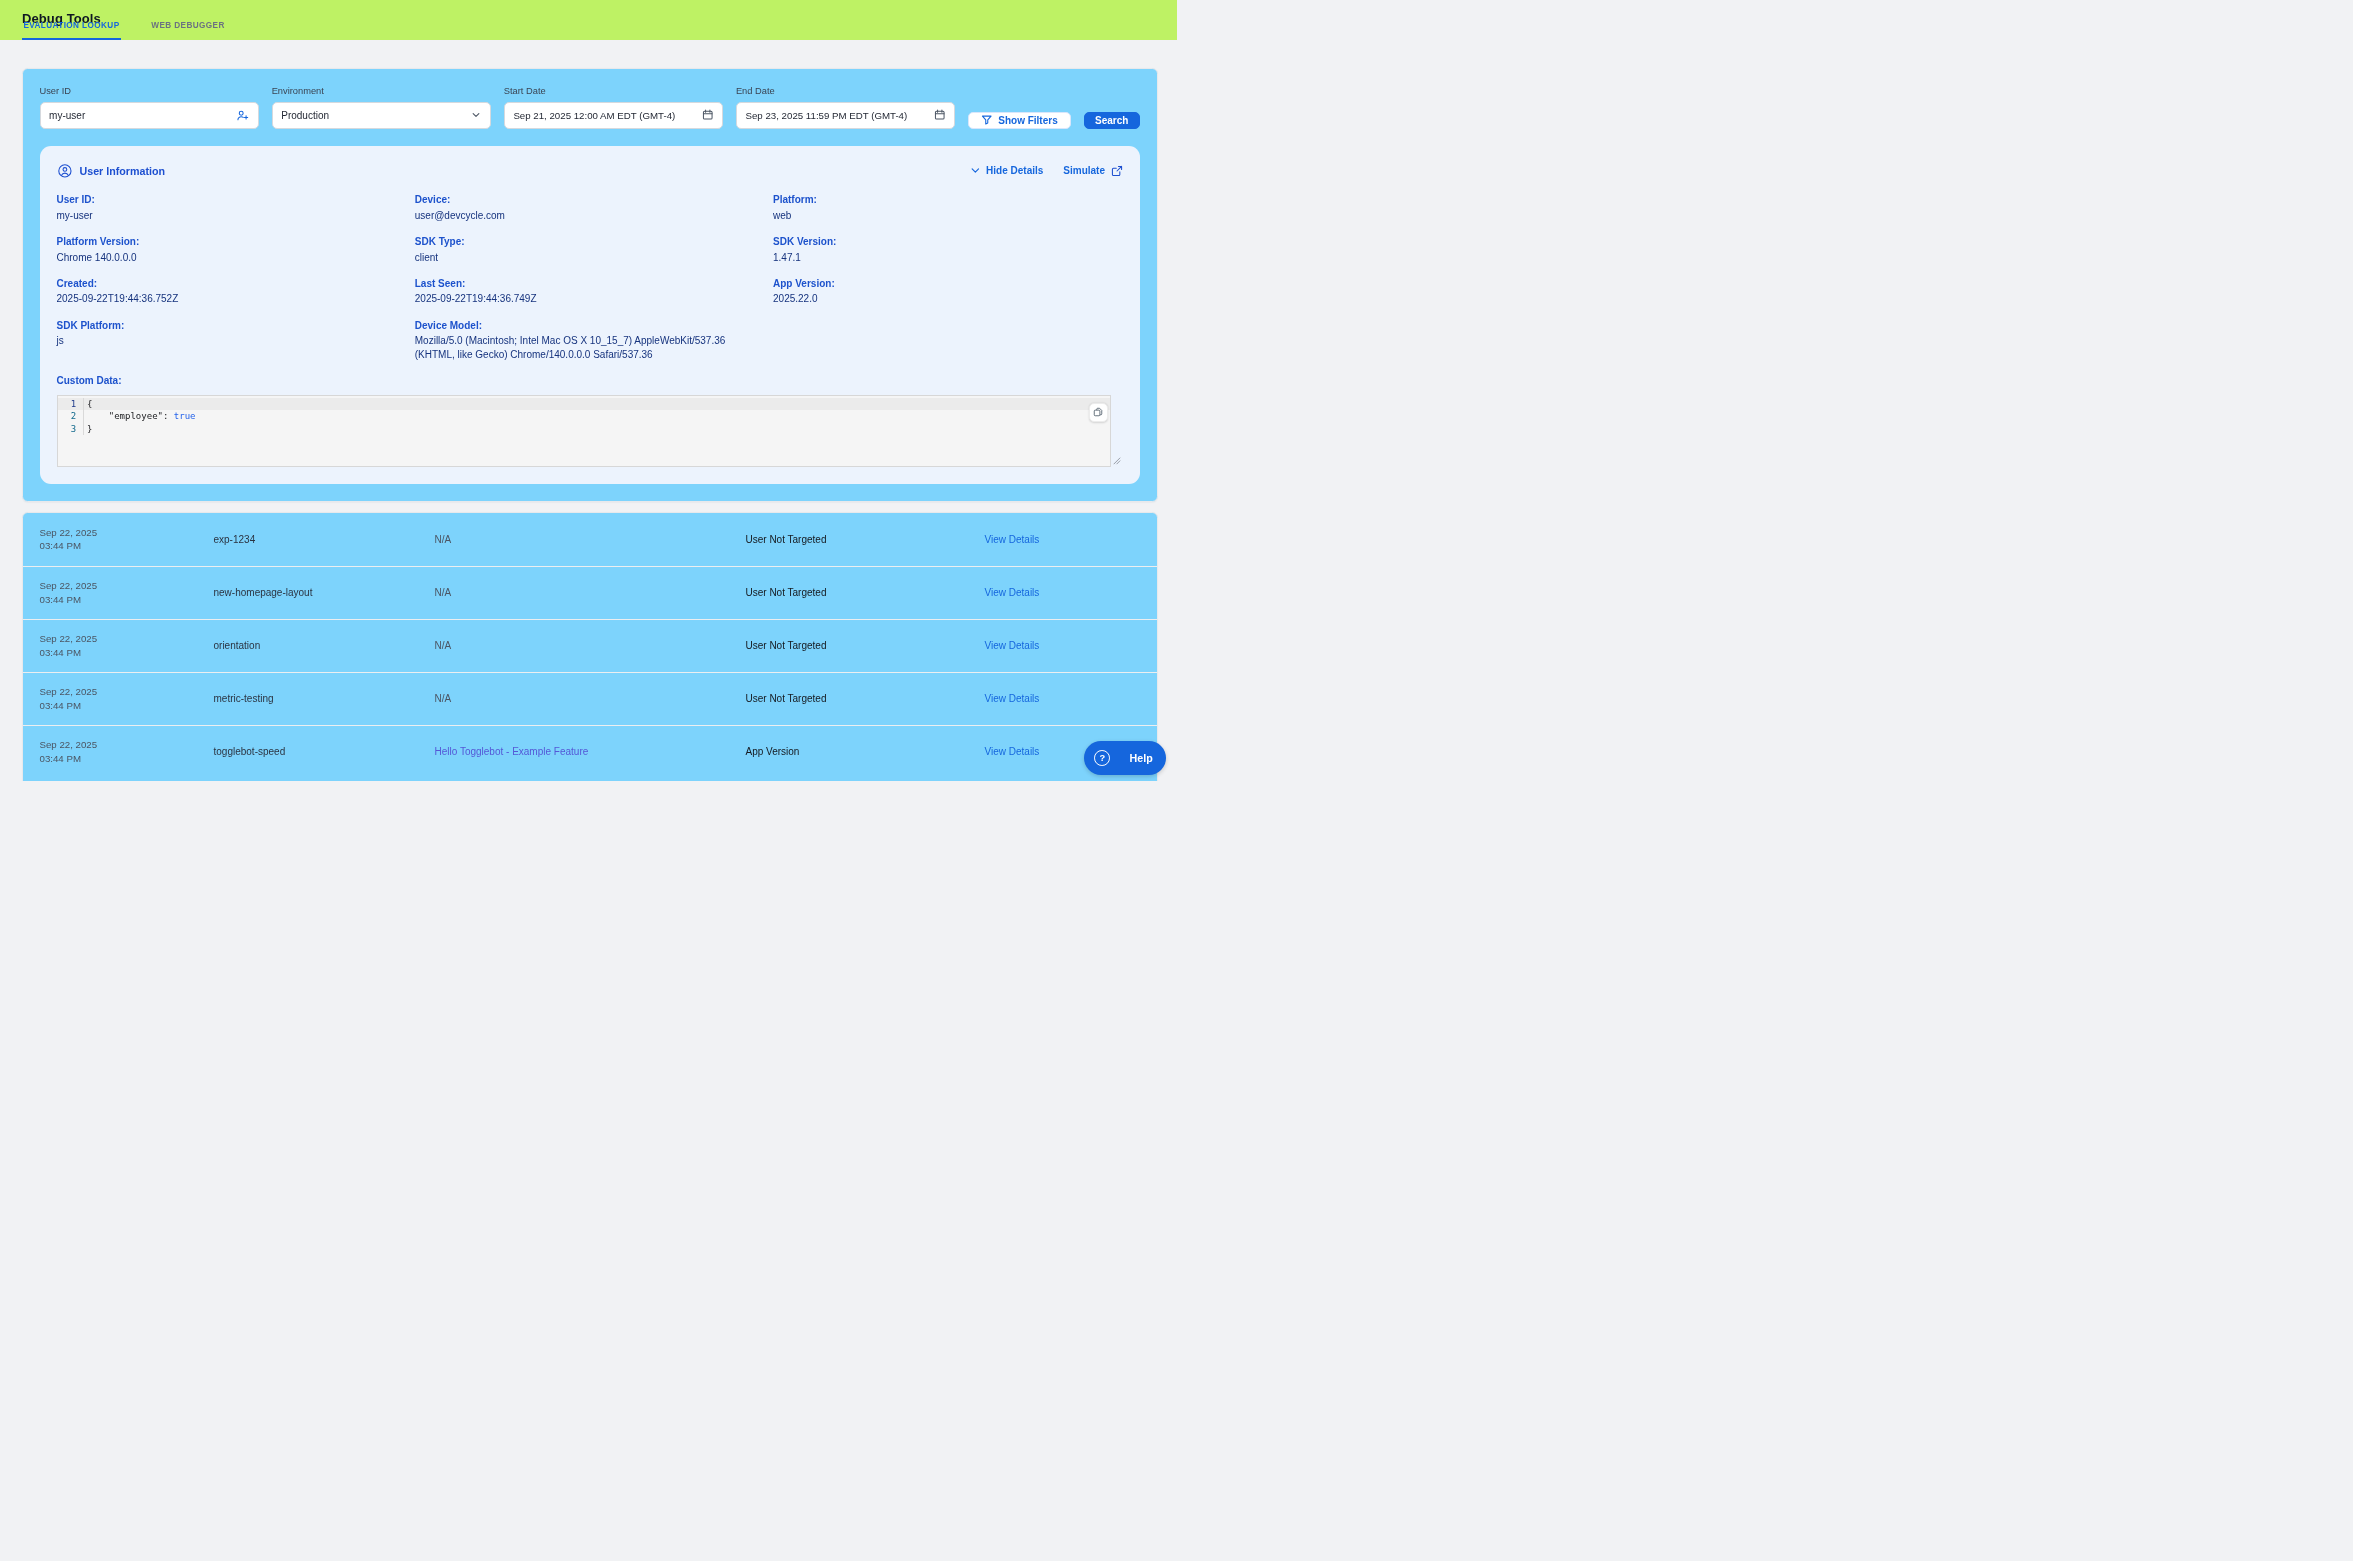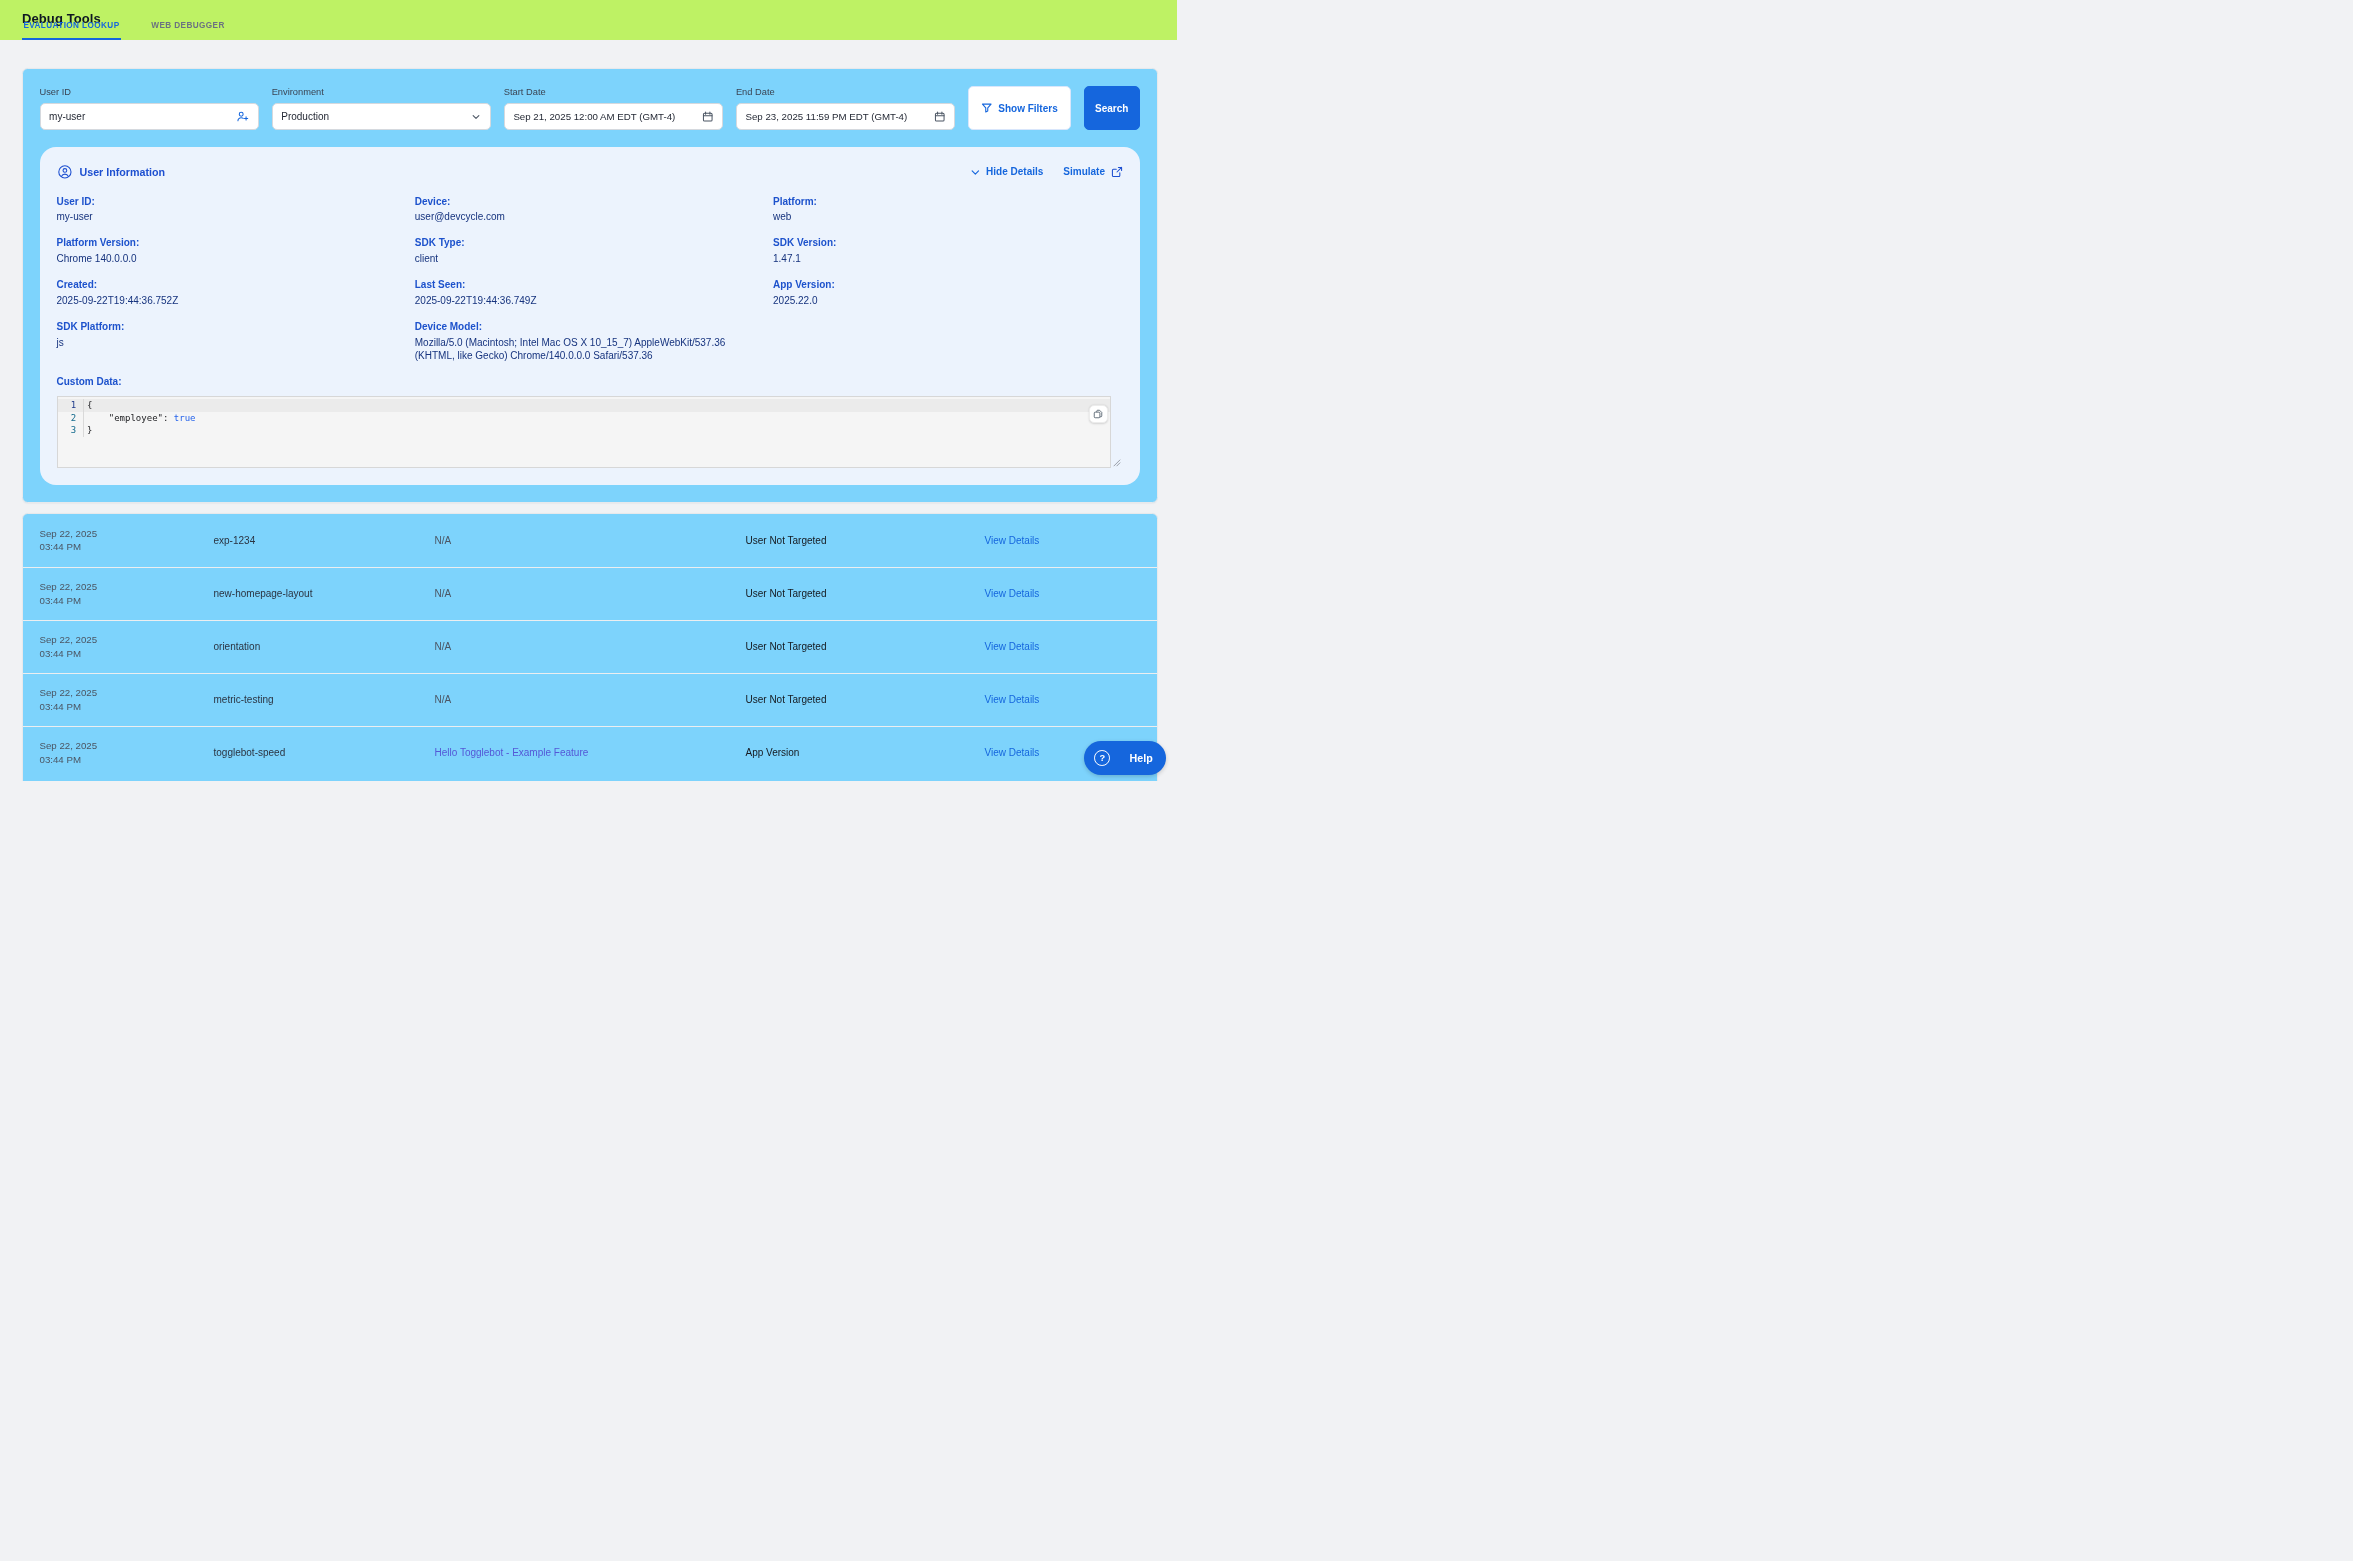--- a/index.html
+++ b/index.html
@@ -22,25 +22,25 @@
   .filters-card { padding:17px; margin-bottom:10px; }
   
   .form-row { display:flex; gap:13px; align-items:flex-end; }
   .field { flex:1 1 0; min-width:0; }
   .field-label { font-size:9.3px; color:#3a4453; margin-bottom:5.7px; }
   .control { height:27px; border:0.7px solid #d5d9de; border-radius:5px; background:#fff; display:flex; align-items:center; padding:0 8.6px; gap:5.7px; }
   .control input { border:none; outline:none; flex:1; font-family:inherit; font-size:10px; color:#1f2430; min-width:0; background:transparent; }
   .control .val { flex:1; font-size:10px; color:#1f2430; white-space:nowrap; overflow:hidden; }
   .control .val.date { font-size:9.7px; }
   .icon-btn-right { flex:none; display:flex; align-items:center; }
-  .btn { height:44px; border-radius:5px; display:flex; align-items:center; justify-content:center; gap:5.7px; font-size:10px; font-weight:600; cursor:pointer; flex:none; }
+  .btn { height:17px; border-radius:5px; display:flex; align-items:center; justify-content:center; gap:5.7px; font-size:10px; font-weight:600; cursor:pointer; flex:none; }
   .btn-outline { background:#fff; border:0.7px solid #d9e6fb; color:#1566dd; padding:0 12px; }
   .btn-primary { background:#1566dd; border:0.7px solid #1566dd; color:#fff; width:56px; }
   
-  .user-panel { margin-top:17px; background:#ecf3fd; border-radius:16px; padding:17px; position:relative; }
+  .user-panel { margin-top:17px; background:#ecf3fd; border-radius:11px; padding:17px; position:relative; }
   .up-head { display:flex; align-items:center; justify-content:space-between; }
   .up-title-wrap { display:flex; align-items:center; gap:7.2px; }
   .up-title { font-size:10.7px; font-weight:600; color:#1d4fd0; }
   .up-links { display:flex; align-items:center; gap:20px; }
   .up-link { display:flex; align-items:center; gap:5.7px; font-size:10px; font-weight:600; color:#1566dd; cursor:pointer; }
   .fields-grid { margin-top:15.8px; display:grid; grid-template-columns:repeat(3,1fr); column-gap:8.6px; row-gap:13.6px; }
   .f-label { font-size:10px; font-weight:600; color:#1d52cc; margin-bottom:3.6px; }
   .f-value { font-size:10px; color:#16337e; line-height:13.6px; word-wrap:break-word; padding-right:21.5px; }
   .custom-label { margin-top:13.6px; font-size:10px; font-weight:600; color:#1d52cc; }
   

